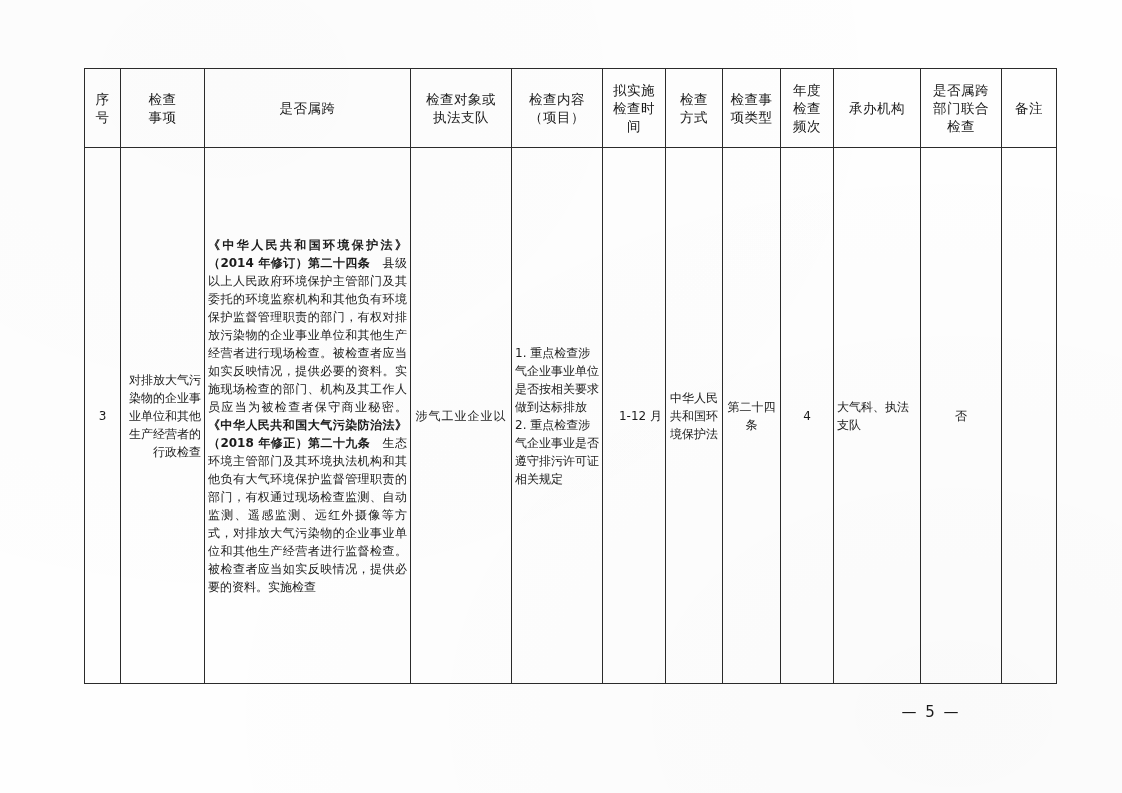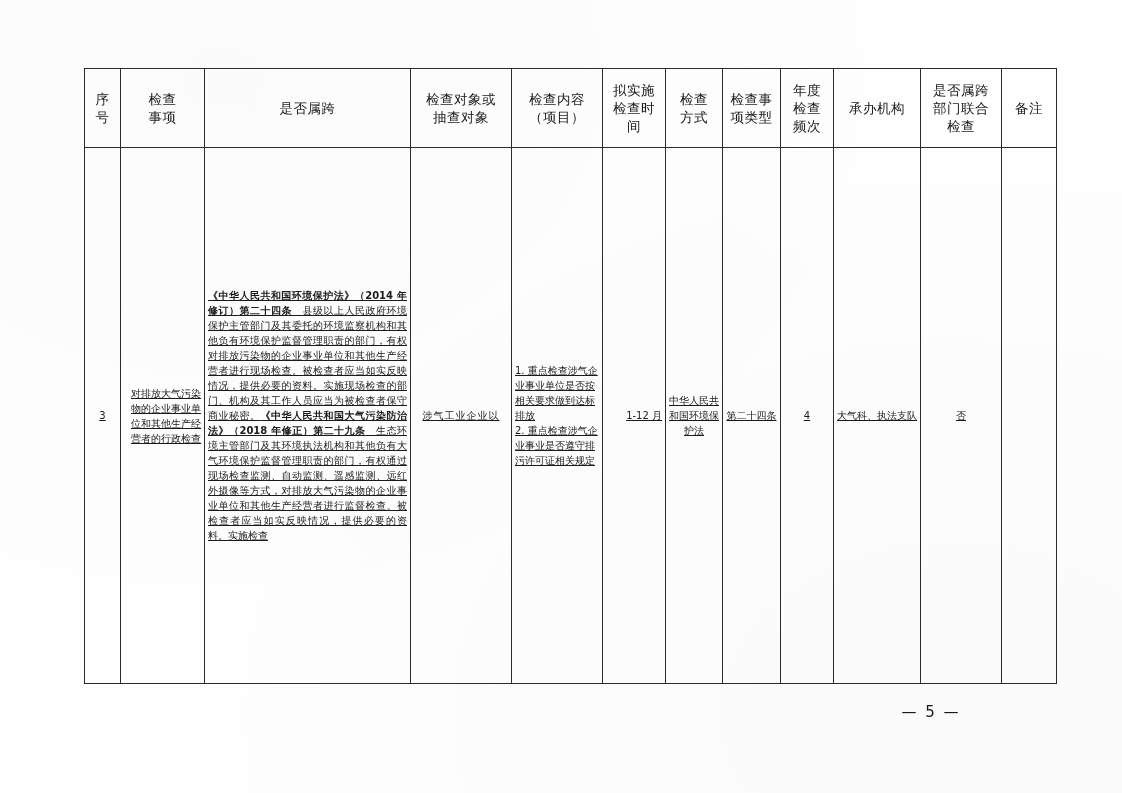--- a/index.html
+++ b/index.html
@@ -54,23 +54,22 @@
     height: 74px;
     letter-spacing: 0.5px;
   }
   .hdr .hdr-inner {
     display: block;
     white-space: pre-line;
   }
 
   
   .body-row td {
-    font-size: 10px;
+    font-size: 12px;
     line-height: 1.5;
-    text-decoration: underline;
   }
   .c-seq { text-align: center; font-size: 14px; }
   .c-item {
     font-size: 13px;
     line-height: 1.55;
     text-align: right;
     padding-left: 5px;
     padding-right: 3px;
   }
   .c-basis {
@@ -92,21 +91,21 @@
   .c-content {
     font-size: 13px;
     line-height: 1.55;
     text-align: left;
     padding-left: 5px;
   }
   .c-time { text-align: right; font-size: 13.5px; }
   .c-way { text-align: center; font-size: 13px; line-height: 1.5; }
   .c-type { text-align: center; font-size: 13px; line-height: 1.5; font-weight: bold; }
   .c-freq { text-align: center; font-size: 14px; }
-  .c-org { text-align: right; font-size: 13px; line-height: 1.5; padding-left: 6px; }
+  .c-org { text-align: left; font-size: 13px; line-height: 1.5; padding-left: 6px; }
   .c-joint { text-align: center; font-size: 13.5px; }
   .c-remark { text-align: center; font-size: 13.5px; }
 
   .basis-block { margin: 0; }
 
   .page-number {
     position: absolute;
     left: 0;
     right: 0;
     bottom: 72px;
@@ -150,21 +149,21 @@
           </td>
         <td>
             <span class="hdr-inner">检查
 事项</span>
           </td>
         <td>
             <span class="hdr-inner">是否属跨</span>
           </td>
         <td>
             <span class="hdr-inner">检查对象或
-抽查对象</span>
+执法支队</span>
           </td>
         <td>
             <span class="hdr-inner">检查内容
 （项目）</span>
           </td>
         <td>
             <span class="hdr-inner">拟实施
 检查时
 间</span>
           </td>

